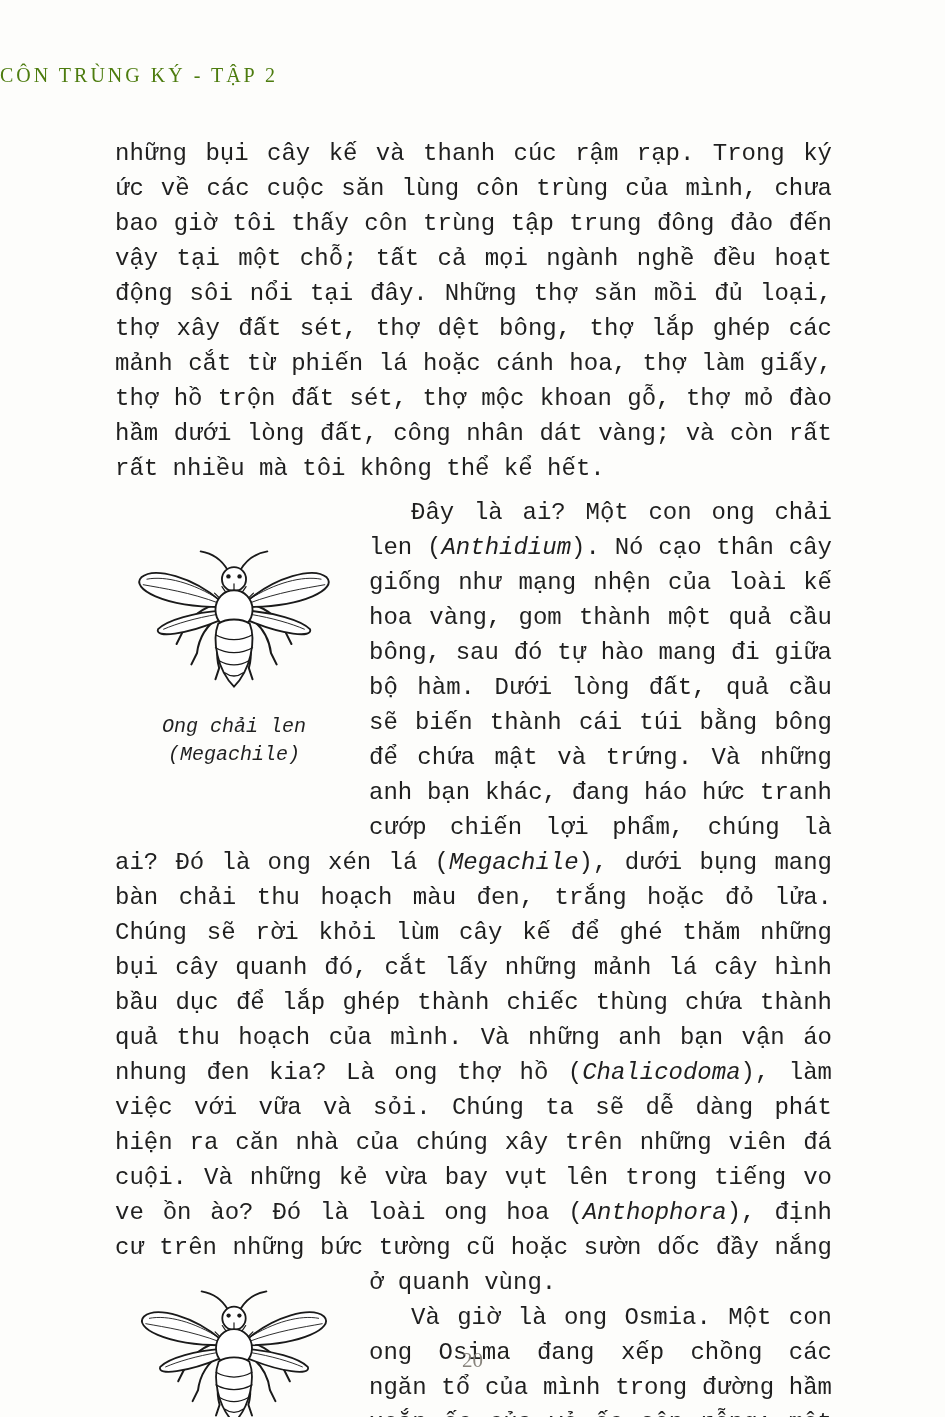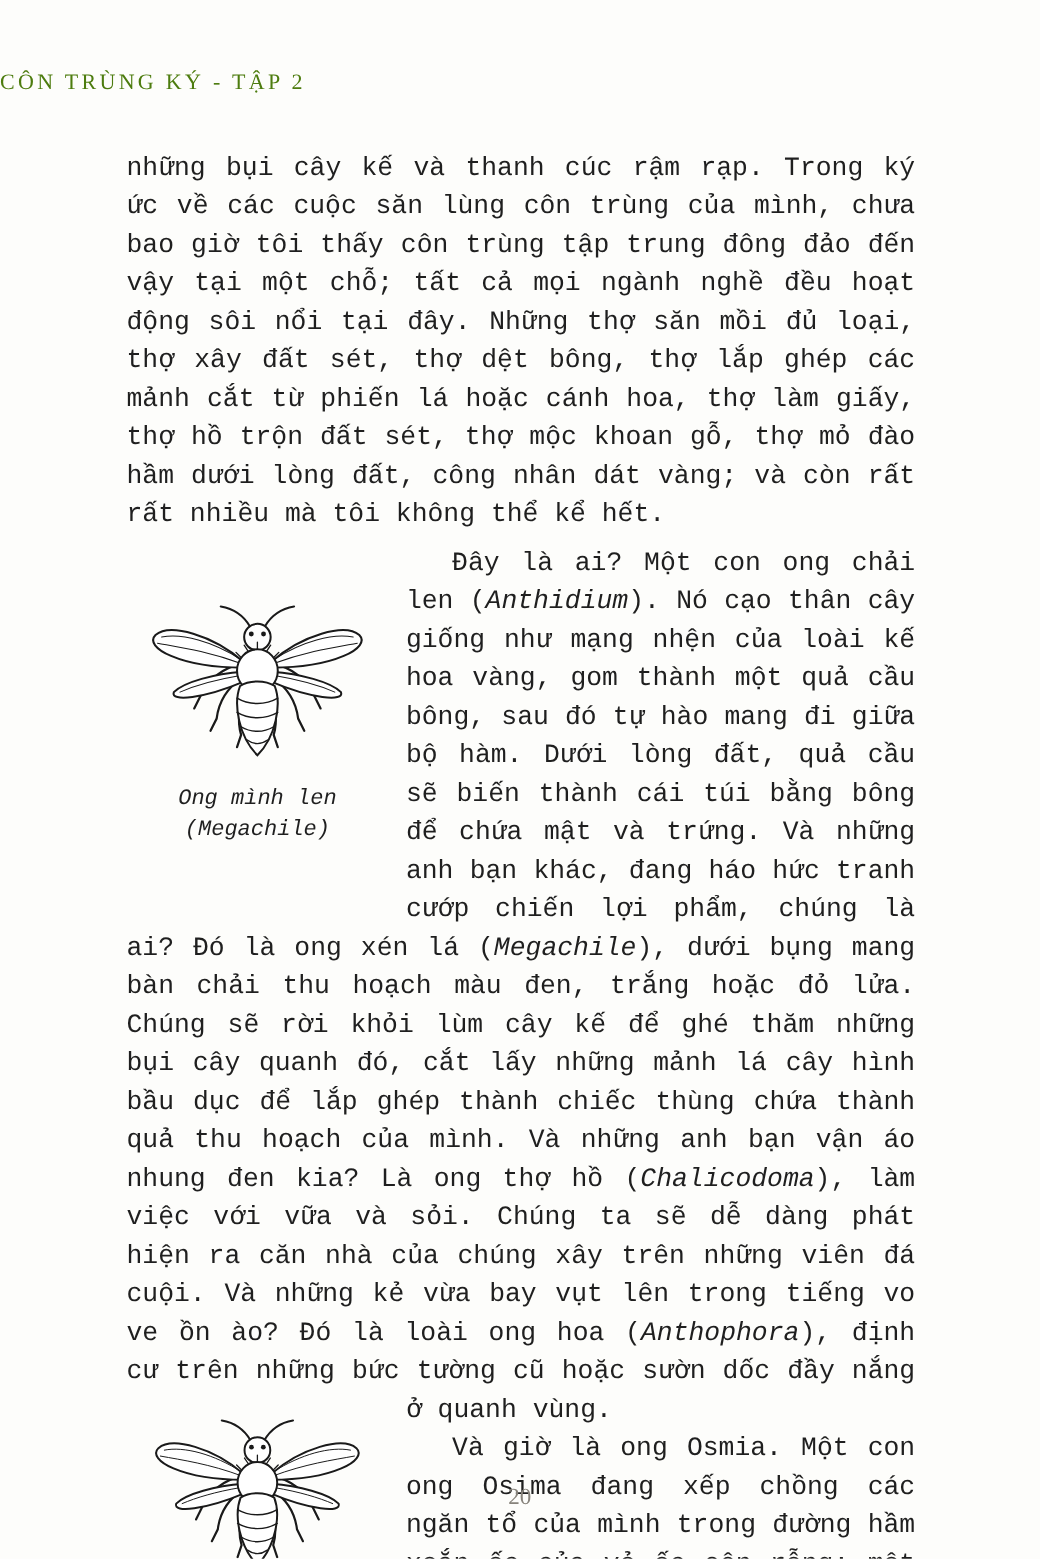--- a/index.html
+++ b/index.html
@@ -86,21 +86,21 @@
 
   <div class="content">
 
     <p class="par">những bụi cây kế và thanh cúc rậm rạp. Trong ký ức về các cuộc săn lùng côn trùng của mình, chưa bao giờ tôi thấy côn trùng tập trung đông đảo đến vậy tại một chỗ; tất cả mọi ngành nghề đều hoạt động sôi nổi tại đây. Những thợ săn mồi đủ loại, thợ xây đất sét, thợ dệt bông, thợ lắp ghép các mảnh cắt từ phiến lá hoặc cánh hoa, thợ làm giấy, thợ hồ trộn đất sét, thợ mộc khoan gỗ, thợ mỏ đào hầm dưới lòng đất, công nhân dát vàng; và còn rất rất nhiều mà tôi không thể kể hết.</p>
 
     <p class="par p2 indent">
       <span class="fig fig1">
         <svg width="212" height="176" viewBox="0 0 220 190" aria-hidden="true">
             <use href="#bee"></use>
           </svg>
-        <span class="cap">Ong mình len</span>
+        <span class="cap">Ong chải len</span>
         <span class="cap">(Megachile)</span>
       </span>
       <span><span>Đây là ai? Một con ong chải len (</span><i>Anthidium</i><span>). Nó cạo thân cây giống như mạng nhện của loài kế hoa vàng, gom thành một quả cầu bông, sau đó tự hào mang đi giữa bộ hàm. Dưới lòng đất, quả cầu sẽ biến thành cái túi bằng bông để chứa mật và trứng. Và những anh bạn khác, đang háo hức tranh cướp chiến lợi phẩm, chúng là ai? Đó là ong xén lá (</span><i>Megachile</i><span>), dưới bụng mang bàn chải thu hoạch màu đen, trắng hoặc đỏ lửa. Chúng sẽ rời khỏi lùm cây kế để ghé thăm những bụi cây quanh đó, cắt lấy những mảnh lá cây hình bầu dục để lắp ghép thành chiếc thùng chứa thành quả thu hoạch của mình. Và những anh bạn vận áo nhung đen kia? Là ong thợ hồ (</span><i>Chalicodoma</i><span>), làm việc với vữa và sỏi. Chúng ta sẽ dễ dàng phát hiện ra căn nhà của chúng xây trên những viên đá cuội. Và những kẻ vừa bay vụt lên trong tiếng vo ve ồn ào? Đó là loài ong hoa (</span><i>Anthophora</i><span>), định cư trên những bức tường cũ hoặc sườn dốc đầy</span></span>
       <span class="fig fig2">
         <svg width="198" height="172" viewBox="0 0 220 190" aria-hidden="true">
             <use href="#bee"></use>
           </svg>
         <span class="cap">Ong tường</span>
       </span>
       <span>nắng ở quanh vùng.</span>

